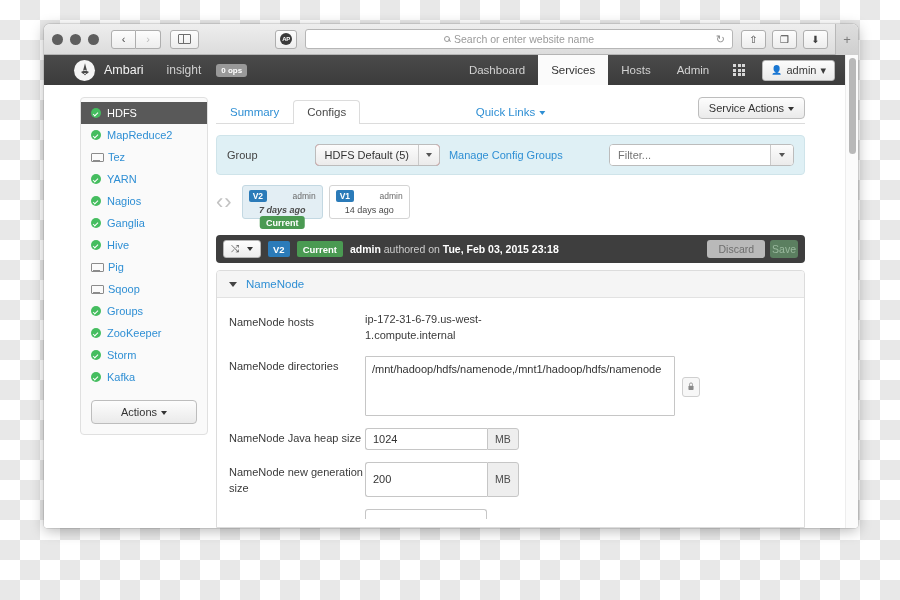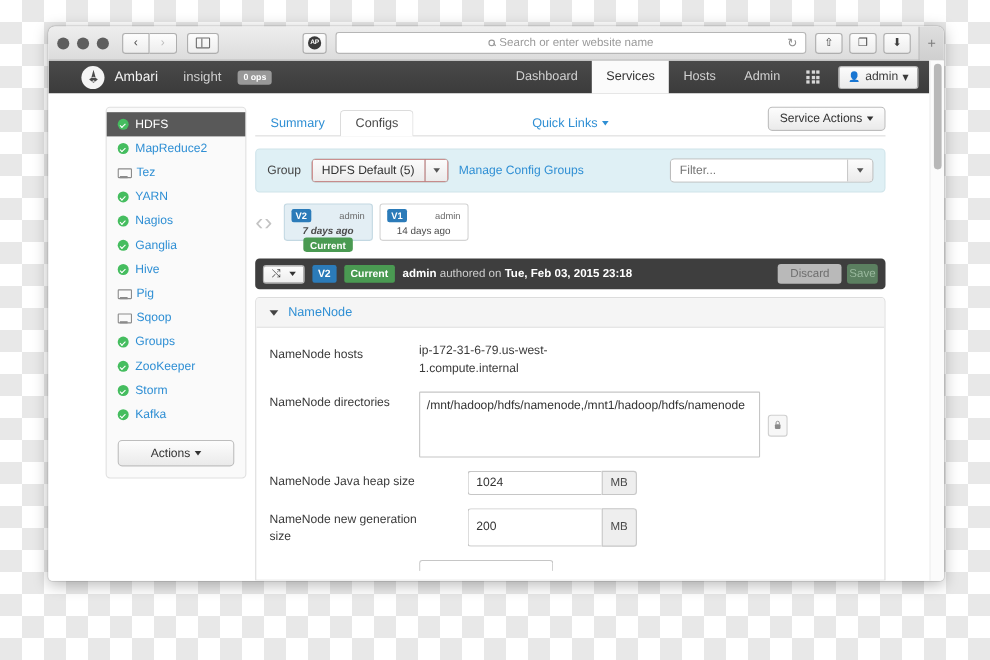--- a/index.html
+++ b/index.html
@@ -145,21 +145,21 @@
     padding: 3px 8px; margin-left: 6px; margin-right: 4px;
     display:flex; align-items:center; gap:4px;
   }
   .useric { font-size: 9px; }
 
   
   .bodyarea { flex: 1; display: flex; overflow: hidden; background: #fff; padding: 12px 0 0 0; }
 
   
   .sidebar {
-    width: 128px; flex: 0 0 128px; margin-left: 52px; margin-right: 8px;
+    width: 128px; flex: 0 0 128px; margin-left: 36px; margin-right: 8px;
     background: #fafafa; border: 1px solid #e0e0e0; border-radius: 4px;
     padding: 4px 0 10px 0; height: fit-content;
     display: flex; flex-direction: column;
   }
   .svc {
     display: flex; align-items: center; gap: 6px;
     padding: 5px 10px; font-size: 11px; color: #2f8fd4;
   }
   .svc.active { background: #595959; color: #fff; }
   .ico-ok {
@@ -222,20 +222,21 @@
   .groupbar {
     margin-top: 11px; background: #dff0f5; border: 1px solid #cfe4ea;
     border-radius: 4px; padding: 8px 10px;
     display: flex; align-items: center; gap: 9px;
   }
   .glabel { font-size: 11px; color: #444; }
   .gselect {
     display: flex; align-items: stretch;
     border: 1px solid #bcbcbc; border-radius: 4px; overflow: hidden;
     background: #b91c1c;
+    margin-left: 48px;
   }
   .gselect .val {
     background: linear-gradient(#fcfcfc,#ebebeb);
     font-size: 11px; color: #333; padding: 4px 9px;
   }
   .gselect .arrow {
     background: linear-gradient(#fcfcfc,#ebebeb);
     border-left: 1px solid #c9c9c9;
     padding: 4px 7px; display:flex; align-items:center; color:#555;
   }
@@ -332,21 +333,21 @@
   .lockbtn {
     width: 18px; height: 20px; border: 1px solid #cfcfcf; border-radius: 3px;
     background: #f7f7f7; display:flex; align-items:center; justify-content:center;
     margin-top: 21px;
   }
   .lockbtn svg { width: 8px; height: 9px; }
   .numwrap { display:flex; align-items:stretch; }
   .numwrap input {
     width: 122px; border: 1px solid #c6c6c6; border-right: none;
     border-radius: 3px 0 0 3px; font-family: inherit; font-size: 11px;
-    color: #333; padding: 4px 7px; outline: none; margin-left: 44px;
+    color: #333; padding: 4px 7px; outline: none;
   }
   .unit {
     background: #eeeeee; border: 1px solid #c6c6c6; border-radius: 0 3px 3px 0;
     font-size: 10.5px; color: #4a4a4a; padding: 4px 7px;
     display:flex; align-items:center;
   }
   .ghostfield {
     width: 122px; height: 10px; border: 1px solid #c6c6c6; border-bottom: none;
     border-radius: 3px 3px 0 0; margin-left: 136px;
   }

